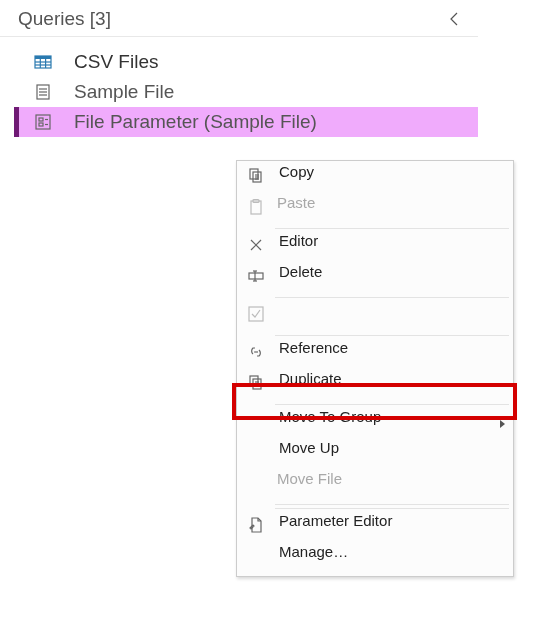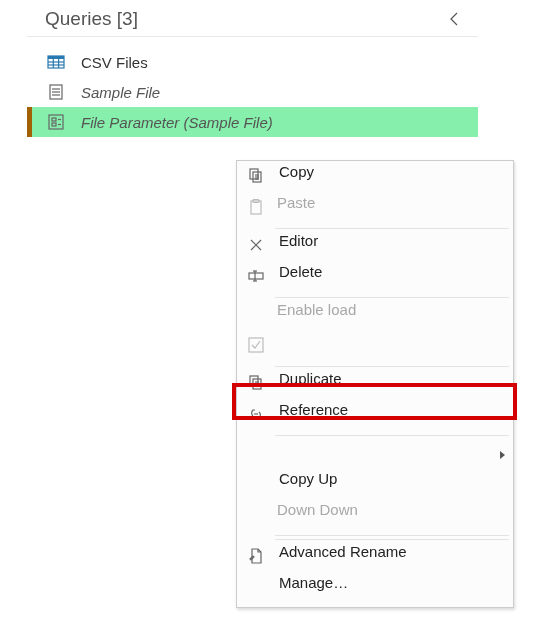--- a/index.html
+++ b/index.html
@@ -9,21 +9,20 @@
     font-family: "Segoe UI", Arial, sans-serif;
     font-size: 15px;
     color: #444;
     background: #fff;
     overflow: hidden;
   }
   .panel {
     width: 478px; height: 624px;
     position: relative;
     background: #fff;
-    padding-left: 27px;
   }
   .header {
     display: flex;
     align-items: center;
     justify-content: space-between;
     padding: 8px 14px 6px 18px;
     font-size: 19px;
     color: #555;
     border-bottom: 1px solid #e8e8e8;
   }
@@ -33,28 +32,29 @@
     stroke-width: 1.2;
   }
   .query-list {
     padding-top: 10px;
   }
   .query-item {
     display: flex;
     align-items: center;
     height: 30px;
     padding-left: 20px;
-    gap: 16px;
-    font-size: 15px;
+    gap: 22px;
+    font-size: 19px;
     color: #333;
-  }
-  .query-item.italic { font-style: italic; color: #555; text-align: center; }
+    margin-left: 14px;
+  }
+  .query-item.italic { color: #555; text-align: center; }
   .query-item.selected {
-    background: #86efac;
-    border-left: 5px solid #a16207;
+    background: #f0abfc;
+    border-left: 5px solid #701a75;
     padding-left: 15px;
   }
   .icon { width: 18px; height: 18px; flex: 0 0 18px; display:flex; align-items:center; justify-content:center; }
   .icon svg { width: 18px; height: 18px; }
 
   
   .ctx {
     position: absolute;
     left: 236px; top: 160px;
     width: 278px;
@@ -202,91 +202,88 @@
             <line x1="8" y1="4" x2="8" y2="14" class="stroke-gray"></line>
             <line x1="6" y1="4" x2="10" y2="4" class="stroke-gray"></line>
             <line x1="6" y1="14" x2="10" y2="14" class="stroke-gray"></line>
           </svg>
       </span>
       <span>Delete</span>
     </div>
 
     <div class="ctx-sep"></div>
 
-    <div class="ctx-item disabled">
-      <span class="mi-icon"></span>
-      <span>Enable load</span>
-    </div>
 
     <div class="ctx-item disabled">
       <span class="mi-icon">
         <svg viewBox="0 0 18 18">
             <rect x="2" y="2" width="14" height="14" class="stroke-light"></rect>
             <polyline points="5,9 8,12 13,5" class="stroke-light" stroke-width="1.8"></polyline>
           </svg>
       </span>
     </div>
 
     <div class="ctx-sep"></div>
+
+    <div class="ctx-item">
+      <span class="mi-icon">
+        <svg viewBox="0 0 18 18">
+            <path d="M6 11 a4 4 0 0 1 0-6 l2 0" class="stroke-gray"></path>
+            <path d="M12 7 a4 4 0 0 1 0 6 l-2 0" class="stroke-gray"></path>
+            <line x1="7" y1="9" x2="11" y2="9" class="stroke-gray"></line>
+          </svg>
+      </span>
+      <span>Reference</span>
+    </div>
 
     <div class="ctx-item">
       <span class="mi-icon">
         <svg viewBox="0 0 18 18">
             <rect x="3" y="2" width="8" height="10" class="stroke-gray"></rect>
             <rect x="6" y="5" width="8" height="10" class="stroke-gray" fill="#fff"></rect>
             <line x1="8" y1="8" x2="12" y2="8" class="stroke-gray"></line>
             <line x1="8" y1="10" x2="12" y2="10" class="stroke-gray"></line>
             <line x1="8" y1="12" x2="12" y2="12" class="stroke-gray"></line>
           </svg>
       </span>
       <span>Duplicate</span>
     </div>
 
-    <div class="ctx-item">
-      <span class="mi-icon">
-        <svg viewBox="0 0 18 18">
-            <path d="M6 11 a4 4 0 0 1 0-6 l2 0" class="stroke-gray"></path>
-            <path d="M12 7 a4 4 0 0 1 0 6 l-2 0" class="stroke-gray"></path>
-            <line x1="7" y1="9" x2="11" y2="9" class="stroke-gray"></line>
-          </svg>
-      </span>
-      <span>Reference</span>
-    </div>
-
-    <div class="ctx-sep"></div>
-
-    <div class="ctx-item">
-      <span class="mi-icon"></span>
+    <div class="ctx-sep"></div>
+
+    <div class="ctx-item">
+      <span class="mi-icon"></span>
+      <span>Move To Group</span>
       <span class="submenu-arrow"></span>
     </div>
 
     <div class="ctx-item">
       <span class="mi-icon"></span>
-      <span>Copy Up</span>
+      <span>Move Up</span>
     </div>
 
     <div class="ctx-item disabled">
       <span class="mi-icon"></span>
-      <span>Down Down</span>
+      <span>Move File</span>
     </div>
 
     <div class="ctx-sep"></div>
 
 
     <div class="ctx-sep"></div>
 
     <div class="ctx-item">
       <span class="mi-icon">
         <svg viewBox="0 0 18 18">
             <path d="M5 2 h6 l3 3 v11 h-9 z" class="stroke-gray"></path>
             <path d="M11 2 v3 h3" class="stroke-gray"></path>
             <path d="M3 12 l3 -3 l1 1 l-3 3 z" class="stroke-gray"></path>
           </svg>
       </span>
-      <span>Advanced Rename</span>
+      <span>Parameter Editor</span>
     </div>
 
     <div class="ctx-item">
       <span class="mi-icon"></span>
       <span>Manage…</span>
     </div>
 
   </div>
 
   <div class="highlight-box" style="left:232px; top:383px; width:285px; height:37px;"></div>

